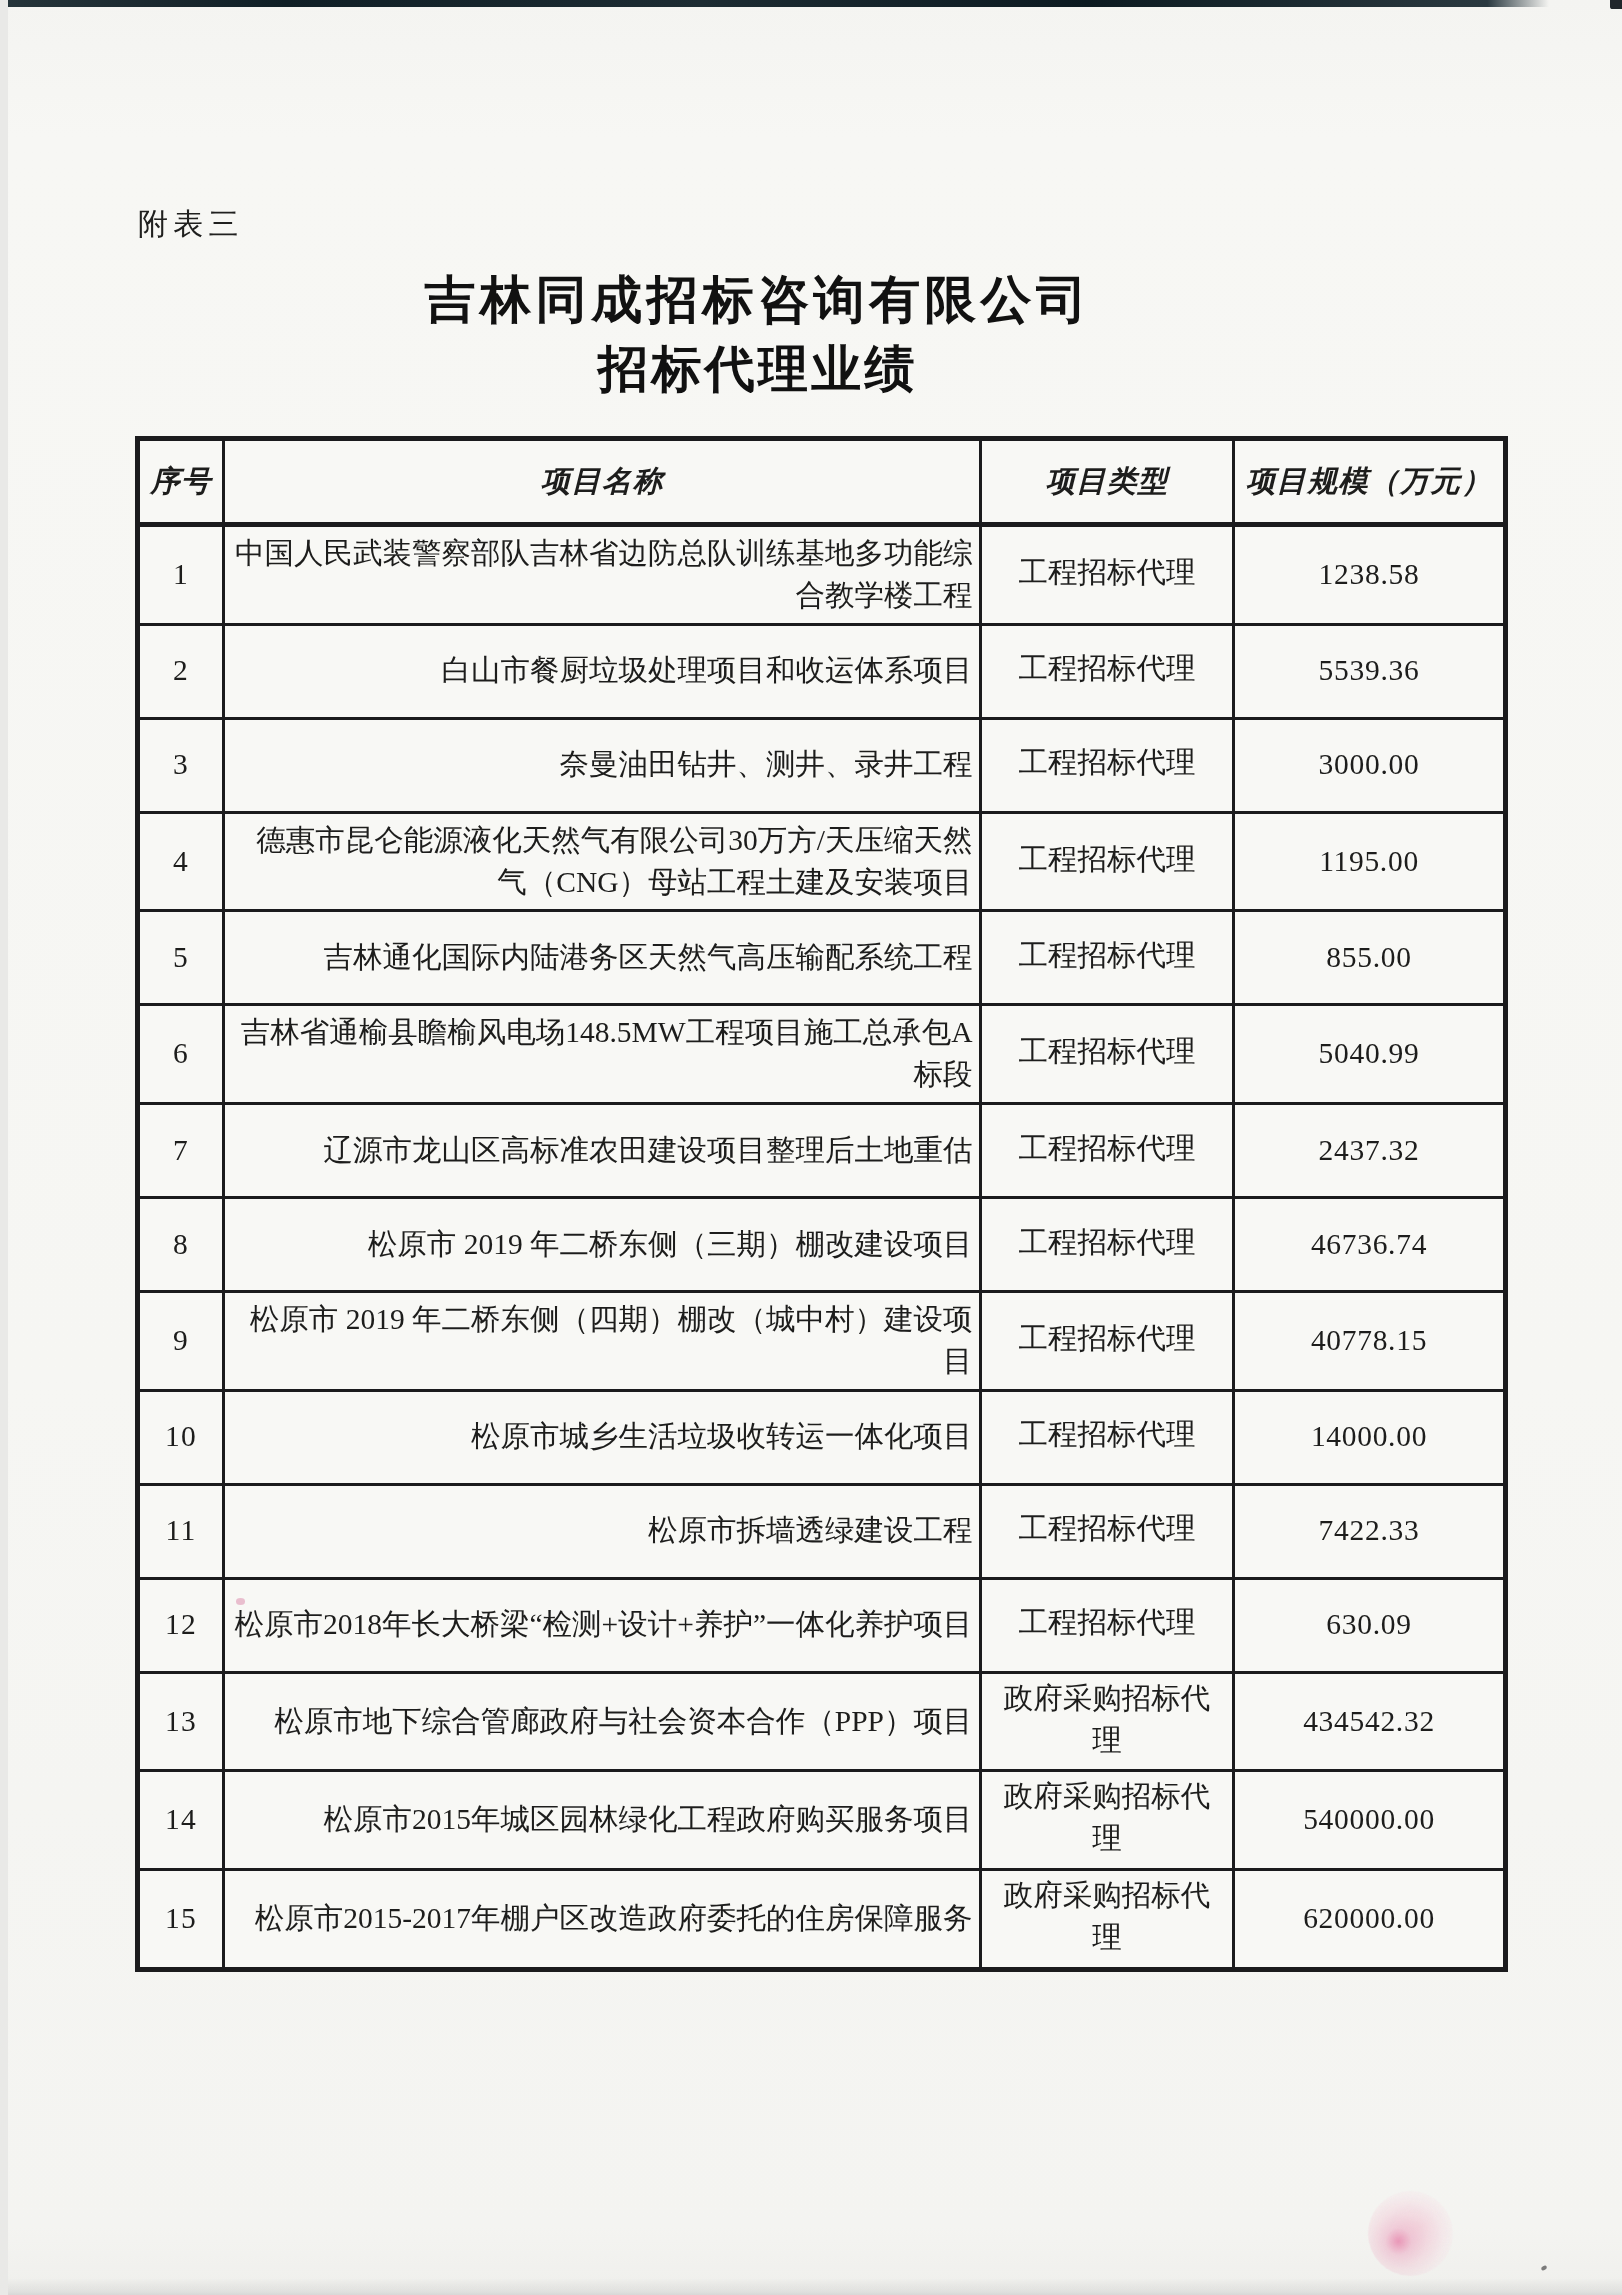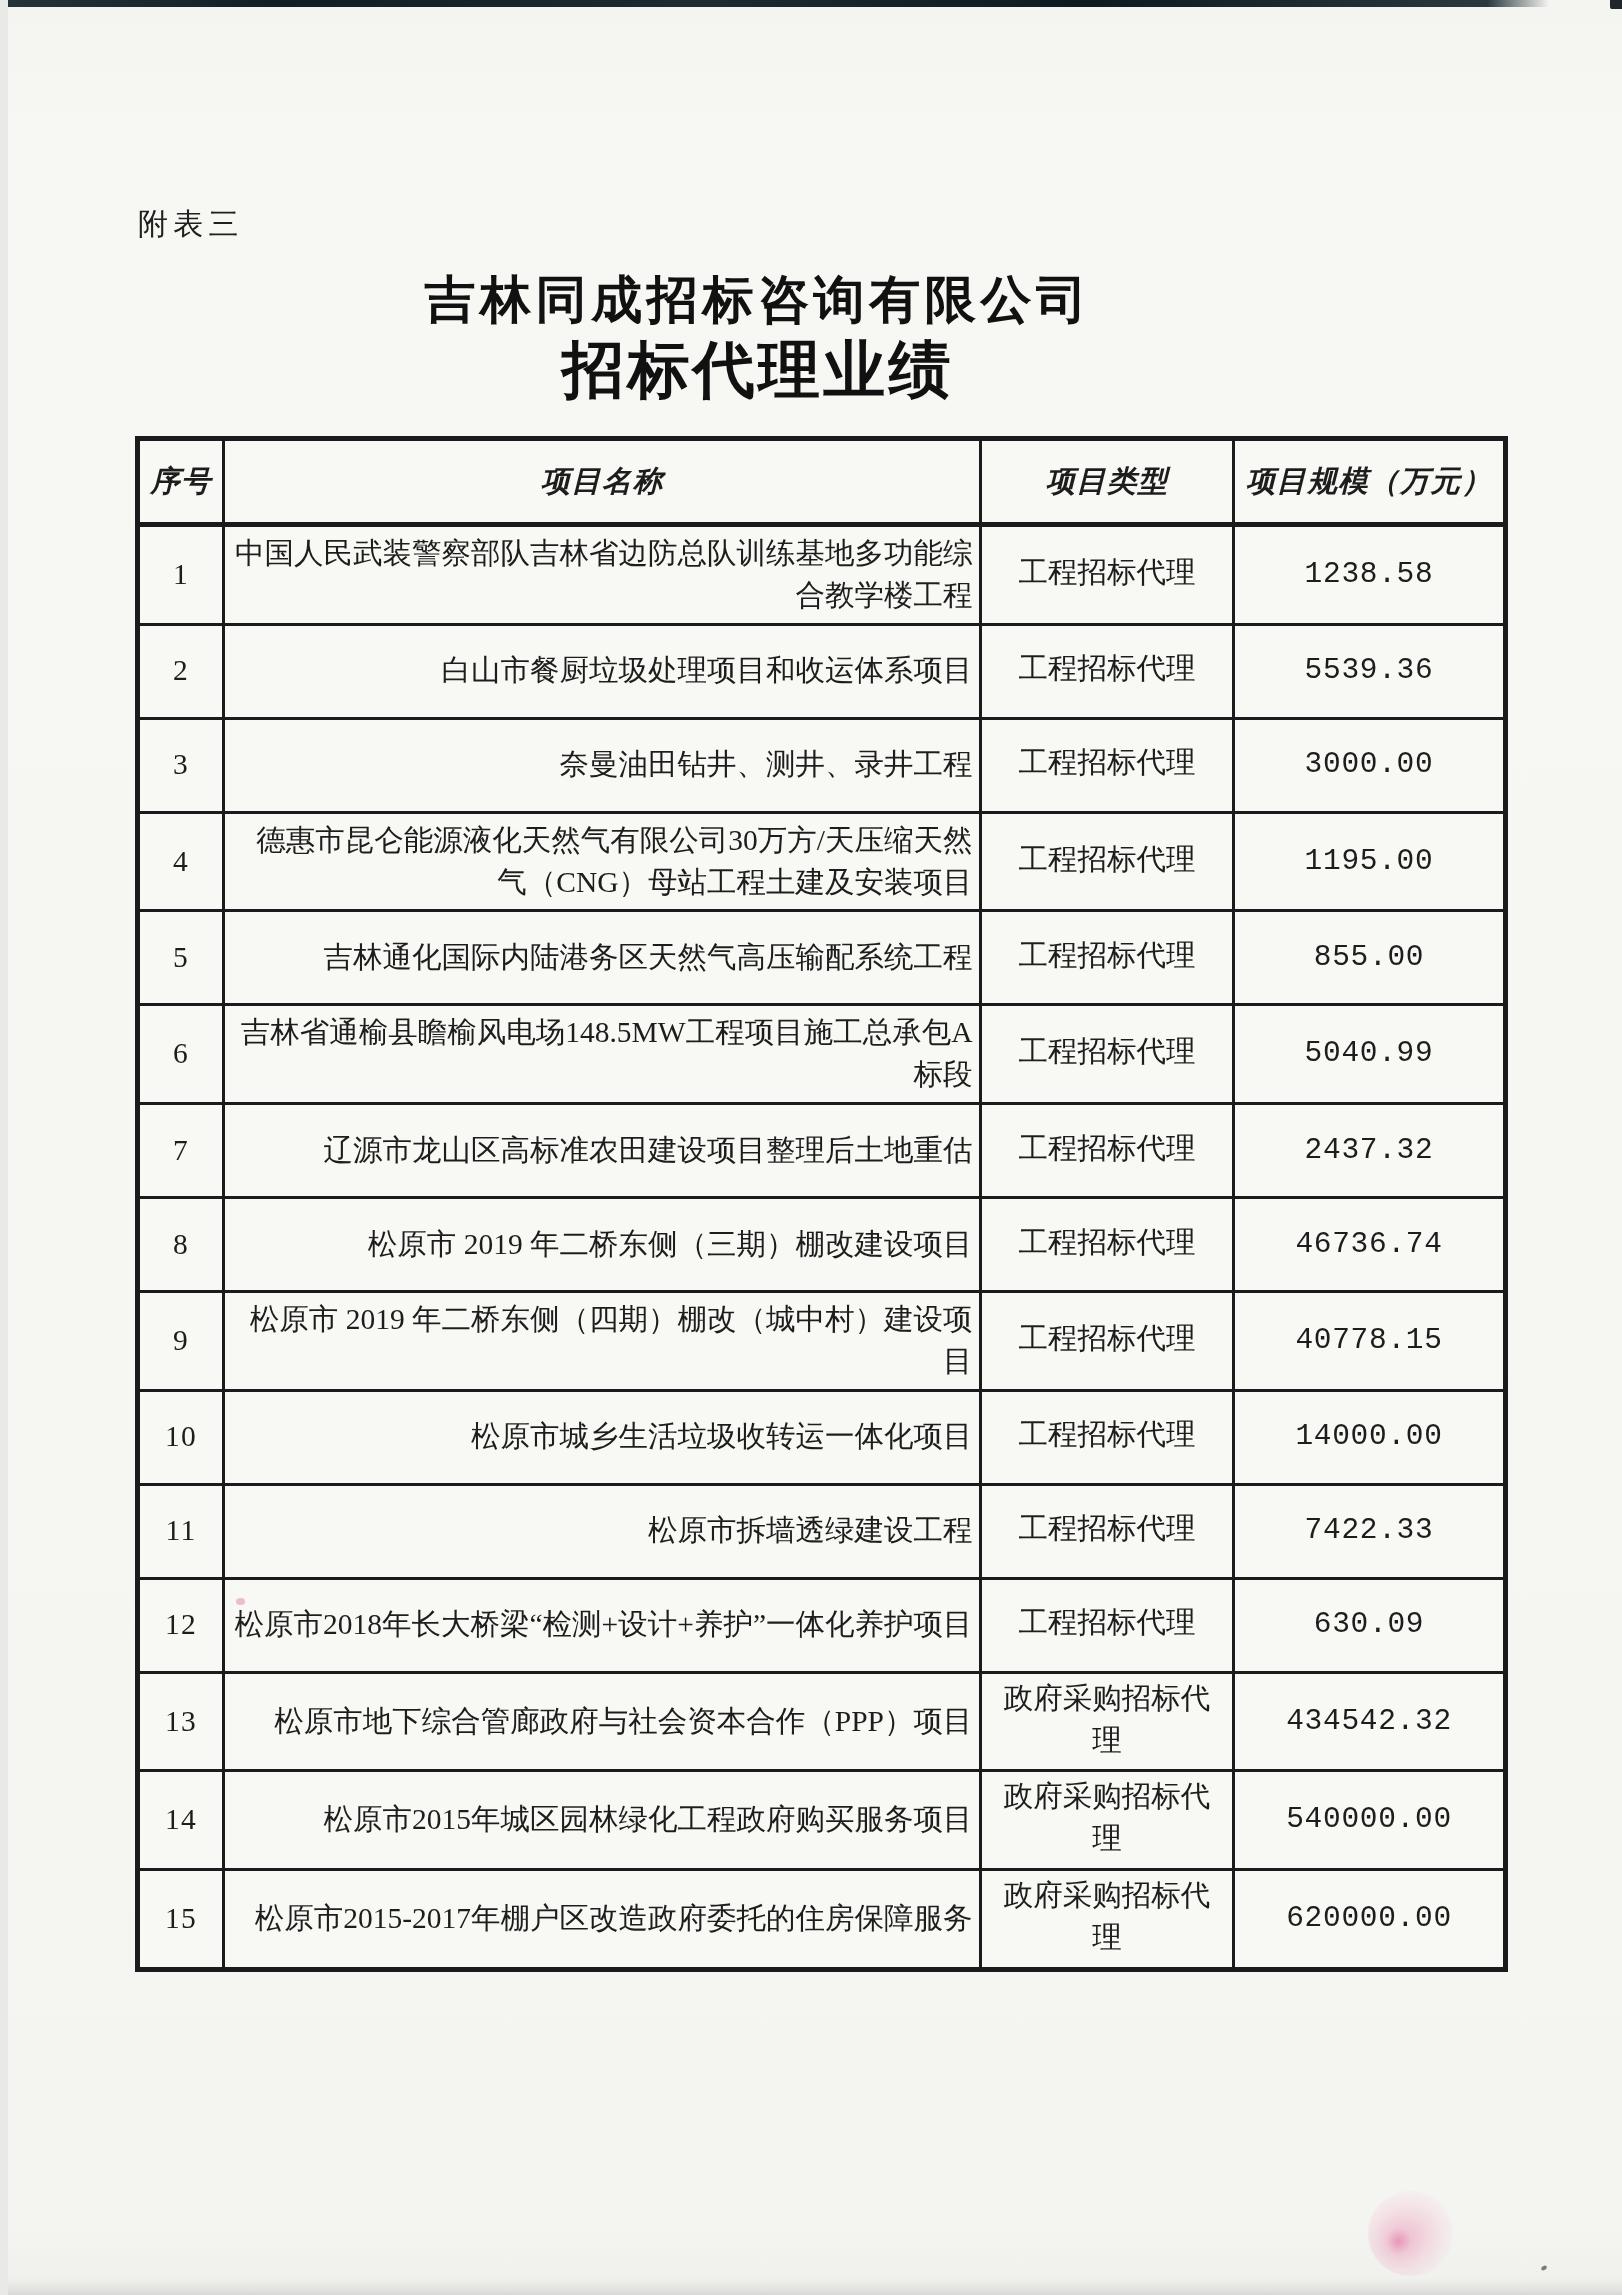--- a/index.html
+++ b/index.html
@@ -32,21 +32,21 @@
     position: absolute; left: 130px; top: 204px;
     font-size: 30px; letter-spacing: 5.2px; color: #20201f;
   }
   .title-block {
     position: absolute; top: 267px; left: 0; width: 1500px;
     text-align: center;
     font-family: "DejaVu Sans", "Liberation Sans", sans-serif;
     font-weight: 700; color: #111;
   }
   .title-line1 { font-size: 51px; letter-spacing: 4.6px; line-height: 65px; }
-  .title-line2 { font-size: 62px; letter-spacing: 3.3px; line-height: 65px; margin-top: 5.2px; }
+  .title-line2 { font-size: 50px; letter-spacing: 3.3px; line-height: 65px; margin-top: 5.2px; }
   
   table.perf-table {
     position: absolute; left: 127px; top: 436px;
     width: 1368px; height: 1536px;
     border-collapse: collapse;
     table-layout: fixed;
     background: #f8f8f5;
   }
   .perf-table th, .perf-table td {
     border: 3.3px solid #1b1b1d;
@@ -66,21 +66,21 @@
     font-style: italic;
   }
   .perf-table tbody td { height: 90px; }
   td.cell-no {
     font-family: "Liberation Serif", "DejaVu Serif", serif;
     letter-spacing: 1.3px;
   }
   td.cell-name { padding: 3.9px 6.5px; text-align: right; }
   td.cell-type { padding: 3.9px 9.2px; font-family: Liberation Mono, monospace; }
   td.cell-scale {
-    font-family: Liberation Mono, monospace;
+    font-family: Liberation Serif, serif;
     letter-spacing: 0.7px;
   }
   
   .smudge-pink {
     position: absolute; left: 1360px; top: 2191px;
     width: 85px; height: 85px;
     background:
       radial-gradient(circle at 38% 62%, rgba(224,82,140,0.55) 0%, rgba(224,82,140,0.22) 18%, rgba(236,150,180,0.18) 38%, rgba(244,200,216,0.10) 60%, rgba(244,200,216,0) 75%),
       radial-gradient(circle at 60% 40%, rgba(240,170,195,0.25) 0%, rgba(246,205,220,0.12) 45%, rgba(246,205,220,0) 70%);
     border-radius: 50%;

